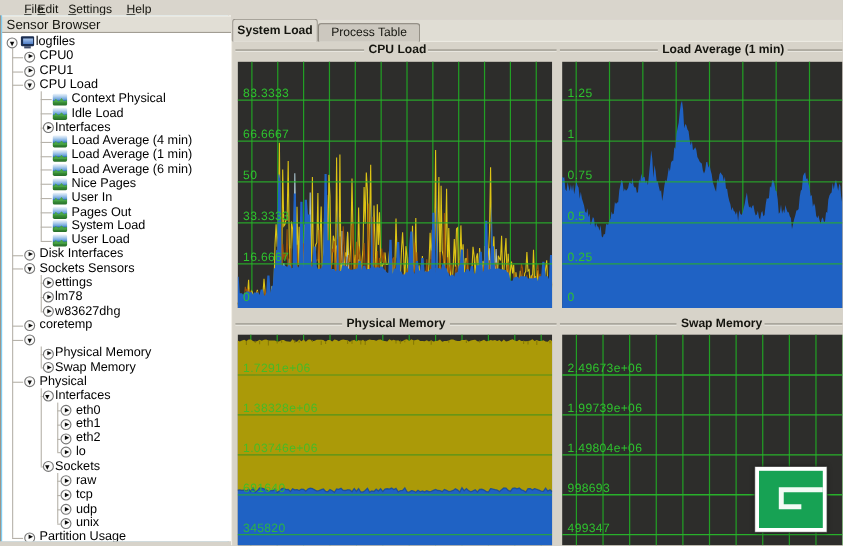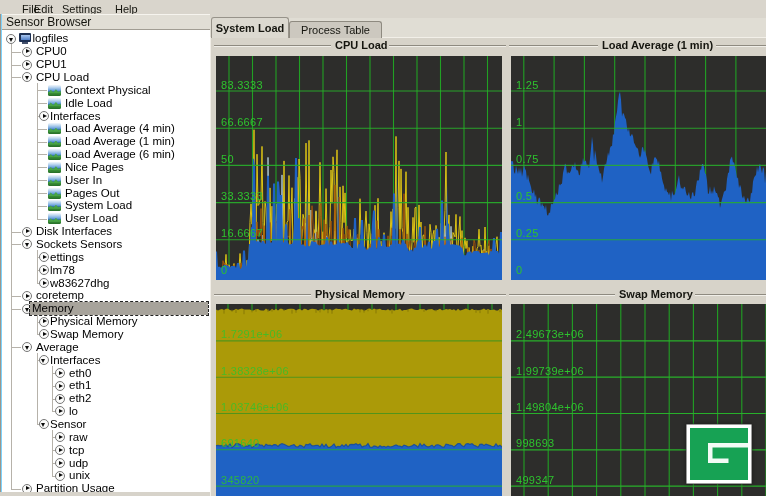--- a/index.html
+++ b/index.html
@@ -146,33 +146,32 @@
         <i class="tr"></i>
       </span>
 <span class="tt" style="left:48px;top:246.6px">w83627dhg</span>
 <span class="xp" style="left:20.0px;top:260.8px">
         <i class="tr"></i>
       </span>
 <span class="tt" style="left:34px;top:259.4px">coretemp</span>
 <span class="xp" style="left:20.0px;top:273.6px">
         <i class="td"></i>
       </span>
-<span class="sel" style="left:28px;top:272.2px">Memory</span>
 <span class="xp" style="left:36.5px;top:286.5px">
         <i class="tr"></i>
       </span>
 <span class="tt" style="left:48px;top:285.1px">Physical Memory</span>
 <span class="xp" style="left:36.5px;top:299.4px">
         <i class="tr"></i>
       </span>
 <span class="tt" style="left:48px;top:298.0px">Swap Memory</span>
 <span class="xp" style="left:20.0px;top:312.2px">
         <i class="td"></i>
       </span>
-<span class="tt" style="left:34px;top:310.8px">Average</span>
+<span class="tt" style="left:34px;top:310.8px">Physical</span>
 <span class="xp" style="left:36.5px;top:325.1px">
         <i class="td"></i>
       </span>
 <span class="tt" style="left:48px;top:323.7px">Interfaces</span>
 <span class="xp" style="left:52.5px;top:337.9px">
         <i class="tr"></i>
       </span>
 <span class="tt" style="left:67px;top:336.5px">eth0</span>
 <span class="xp" style="left:52.5px;top:350.8px">
         <i class="tr"></i>
@@ -182,21 +181,21 @@
         <i class="tr"></i>
       </span>
 <span class="tt" style="left:67px;top:362.2px">eth2</span>
 <span class="xp" style="left:52.5px;top:376.4px">
         <i class="tr"></i>
       </span>
 <span class="tt" style="left:67px;top:375.1px">lo</span>
 <span class="xp" style="left:36.5px;top:389.3px">
         <i class="td"></i>
       </span>
-<span class="tt" style="left:48px;top:387.9px">Sensor</span>
+<span class="tt" style="left:48px;top:387.9px">Sockets</span>
 <span class="xp" style="left:52.5px;top:402.1px">
         <i class="tr"></i>
       </span>
 <span class="tt" style="left:67px;top:400.8px">raw</span>
 <span class="xp" style="left:52.5px;top:415.0px">
         <i class="tr"></i>
       </span>
 <span class="tt" style="left:67px;top:413.6px">tcp</span>
 <span class="xp" style="left:52.5px;top:427.9px">
         <i class="tr"></i>

